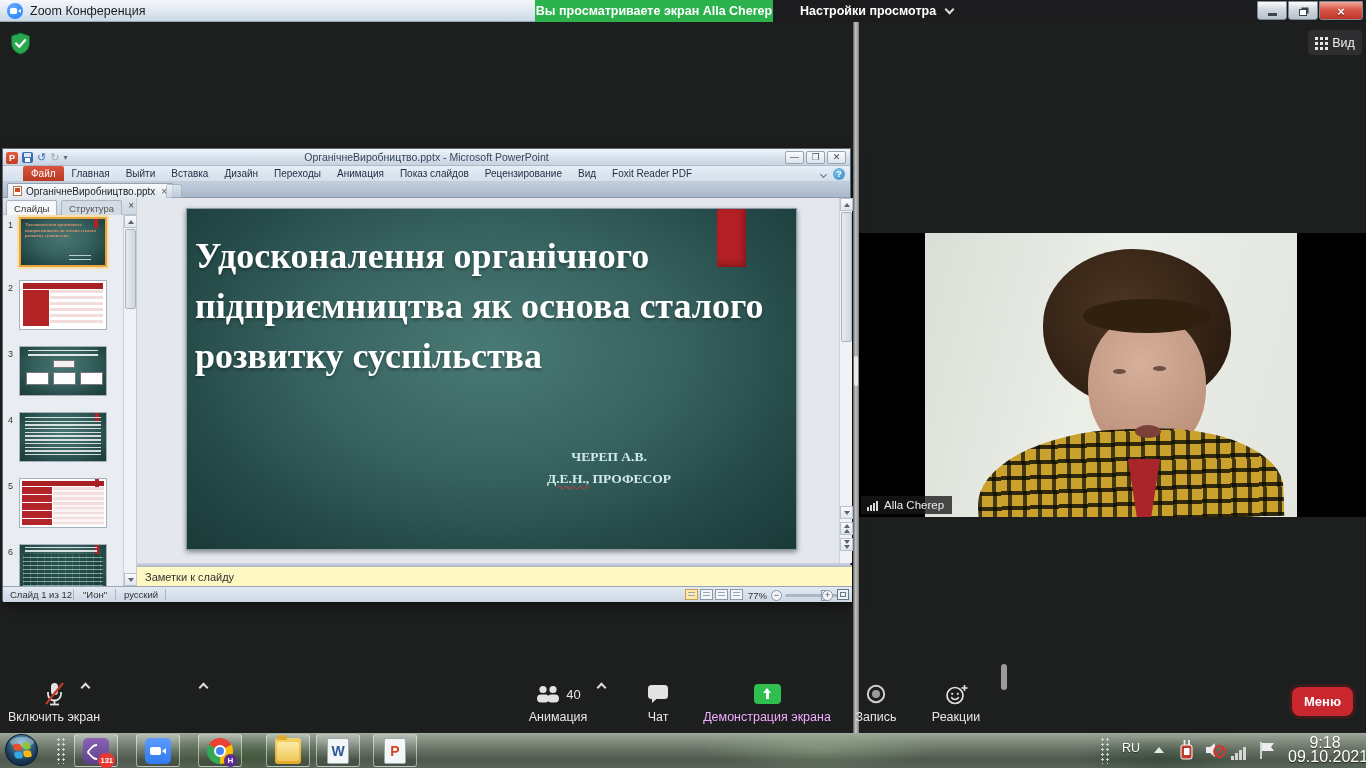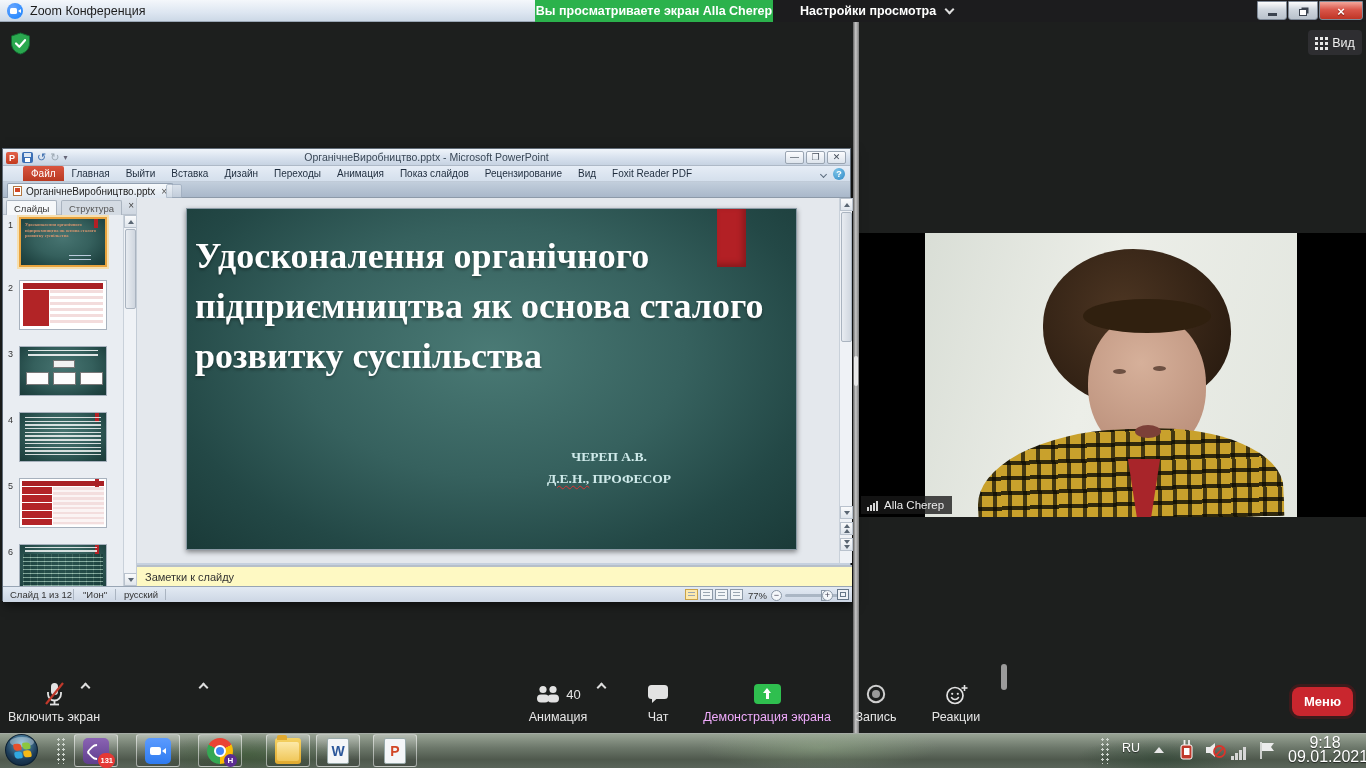--- a/index.html
+++ b/index.html
@@ -560,16 +560,16 @@
   </svg>
   <span class="abs bars" style="left:1231px;top:742px;">
     <i style="height:4px;width:3px;"></i><i style="height:7px;width:3px;"></i><i style="height:10px;width:3px;"></i><i style="height:13px;width:3px;"></i>
   </span>
   <svg class="abs" style="left:1258px;top:740px;" width="20" height="20" viewBox="0 0 20 20">
     <line x1="3" y1="2" x2="3" y2="19" stroke="#ececec" stroke-width="1.6"></line>
     <path d="M4 3 H16 L13 7 L16 11 H4 Z" fill="#ececec"></path>
   </svg>
   <div class="abs clockbox">
     <div>9:18</div>
-    <div>09.01.2021</div>
+    <div>09.10.2021</div>
   </div>
 
 </div>
 
 </body></html>

